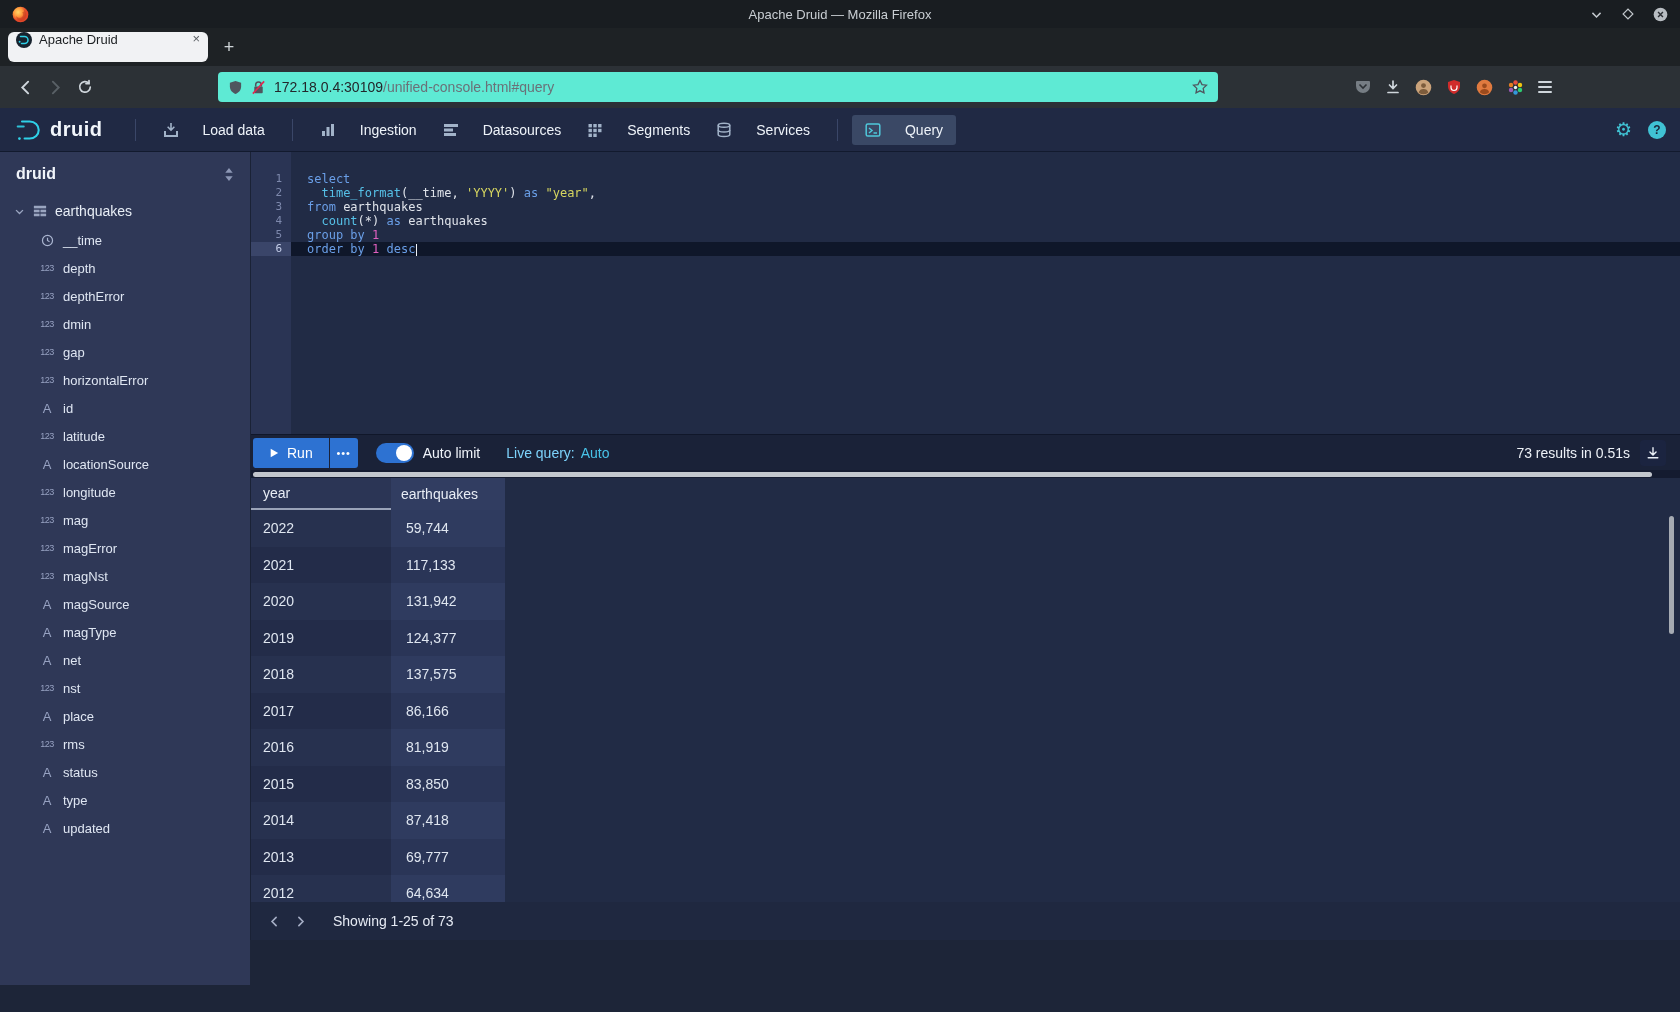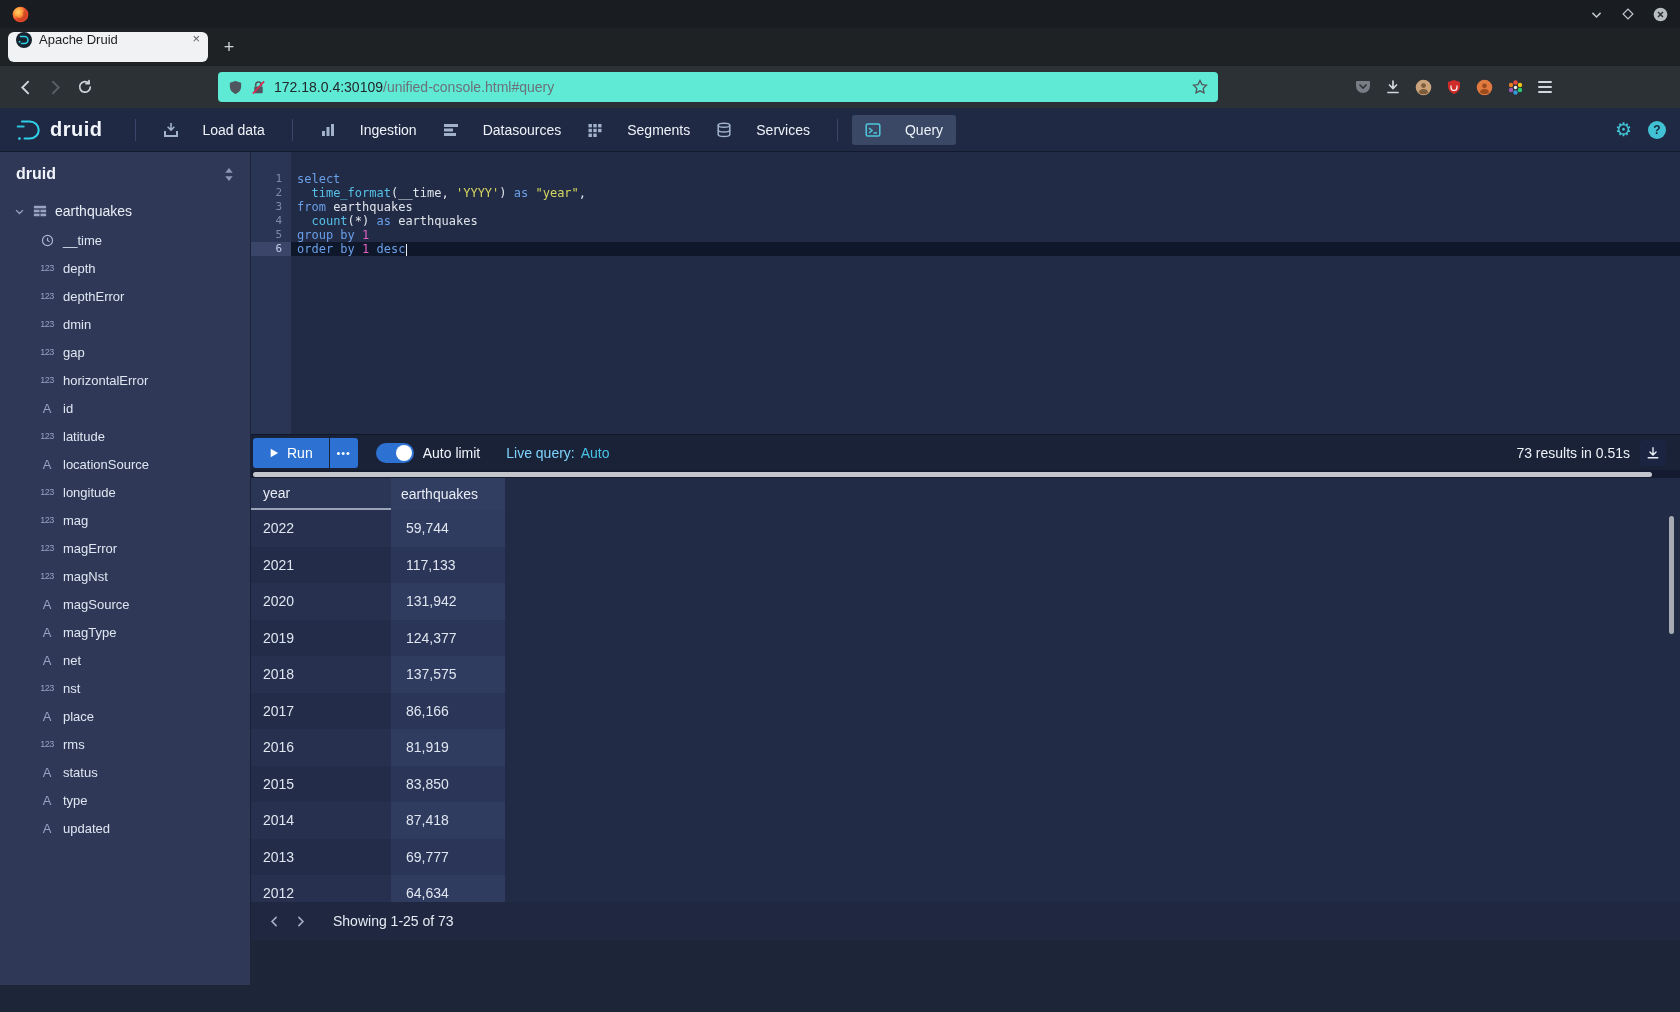--- a/index.html
+++ b/index.html
@@ -53,21 +53,21 @@
 .col-label{color:#dfe6f2;font-size:13px;margin-left:7px;white-space:nowrap}
 
 .main{position:absolute;left:250px;top:0;right:0;height:788px;display:flex;flex-direction:column;border-left:1px solid #1a2236}
 
 
 .editor{height:282px;background:#212b45;display:flex;overflow:hidden}
 .gutter{width:40px;background:#2a3454;padding-top:20px;flex:none}
 .ln{height:14px;line-height:14px;font-family:"DejaVu Sans Mono",monospace;font-size:11px;color:#7e89ad;text-align:right;padding-right:9px}
 .ln.active{background:#3a4569;color:#c3cde8}
 .code-area{flex:1;padding-top:20px;font-family:"DejaVu Sans Mono",monospace;font-size:12px}
-.code-line{height:14px;line-height:14px;white-space:pre;padding-left:6px;color:#dfe3ea}
+.code-line{height:14px;line-height:14px;white-space:pre;padding-left:16px;color:#dfe3ea}
 .code-line.active{background:#0f172a}
 .seg-kw{color:#6a9fe8}
 .seg-fn{color:#56c1e8}
 .seg-str{color:#d6d660}
 .seg-num{color:#e060c0}
 .seg-pl{color:#dfe3ea}
 .cursor{display:inline-block;width:1px;height:12px;background:#eef2f8;vertical-align:middle;margin-left:1px}
 
 
 .runbar{height:36px;background:#1a2238;display:flex;align-items:center;padding:0 14px 0 2px;gap:0;border-top:1px solid #10172a}
@@ -117,20 +117,21 @@
           <radialGradient id="ffg" cx="35%" cy="35%">
             <stop offset="0%" stop-color="#ffd567"></stop>
             <stop offset="55%" stop-color="#ff9a3c"></stop>
             <stop offset="100%" stop-color="#e5482a"></stop>
           </radialGradient>
         </defs>
         <circle cx="8" cy="8" r="7.4" fill="url(#ffg)"></circle>
         <path d="M11 3c1 2-0.3 3-1.6 3.2C10.6 7 11 9 9.6 10.4 8 12 5 11.6 4.2 9.5 3.6 12 6 14 8.4 14 11.5 14 13.5 11.6 13.5 8.6 13.5 6 12.4 4 11 3z" fill="#c33c1e" opacity=".55"></path>
       </svg>
   </span>
+  <span class="ttl">Apache Druid — Mozilla Firefox</span>
   <span class="win-controls">
     <span class="win-btn">
       <svg width="13" height="13" viewBox="0 0 16 16" fill="none" stroke="#c3c8cd" stroke-width="1.8">
           <path d="M3 6l5 5 5-5"></path>
         </svg>
     </span>
     <span class="win-btn">
       <svg width="12" height="12" viewBox="0 0 16 16" fill="none" stroke="#c3c8cd" stroke-width="1.6">
           <rect x="3.4" y="3.4" width="9.2" height="9.2" transform="rotate(45 8 8)"></rect>
         </svg>

